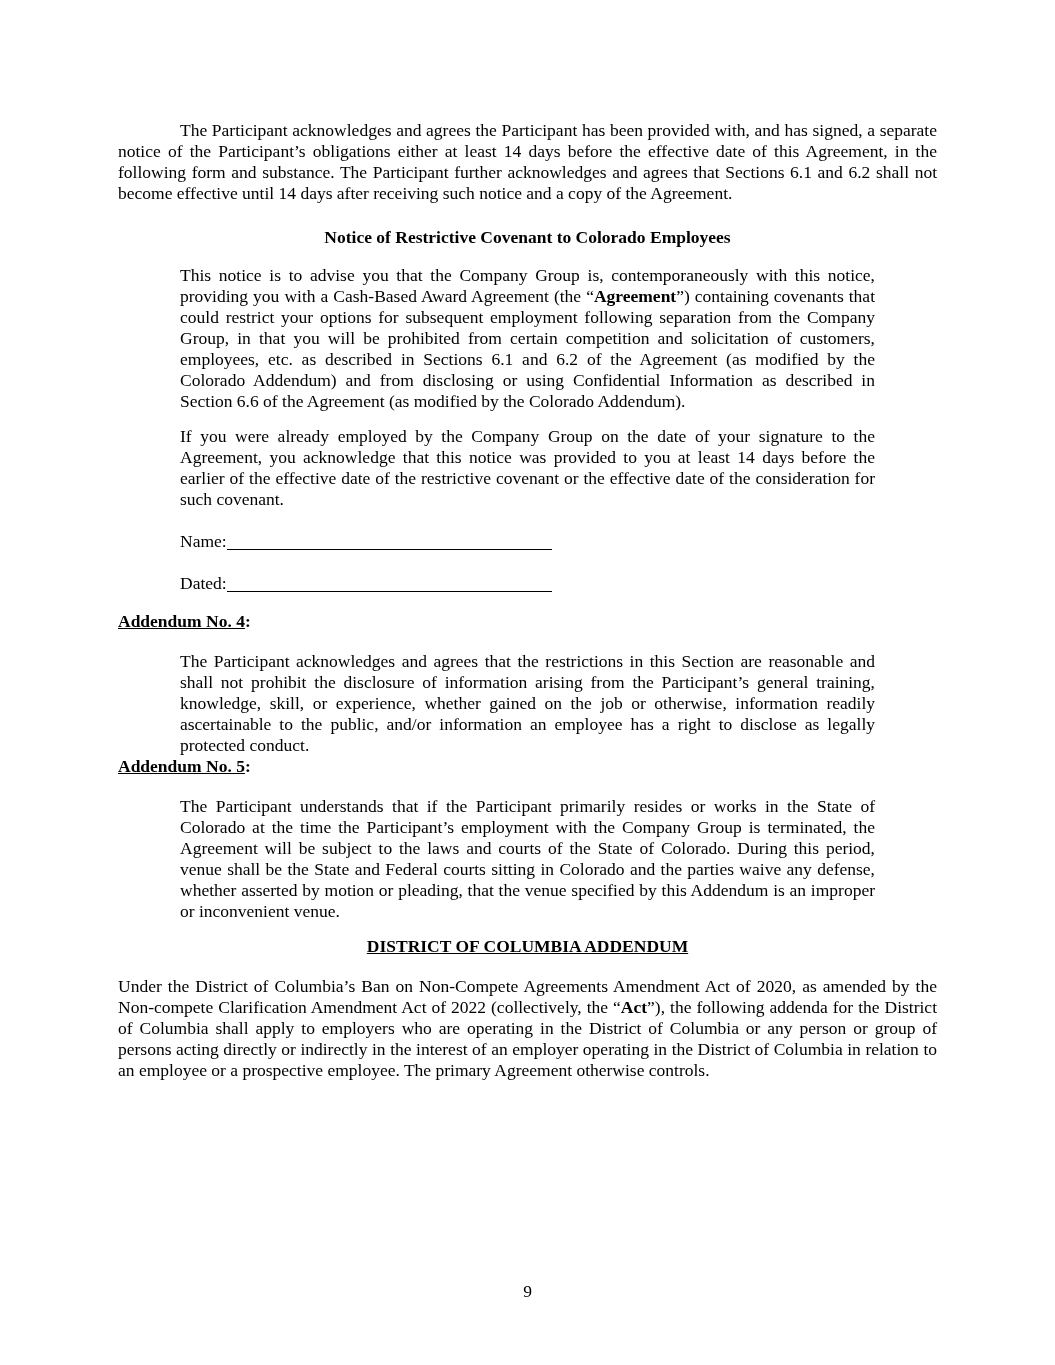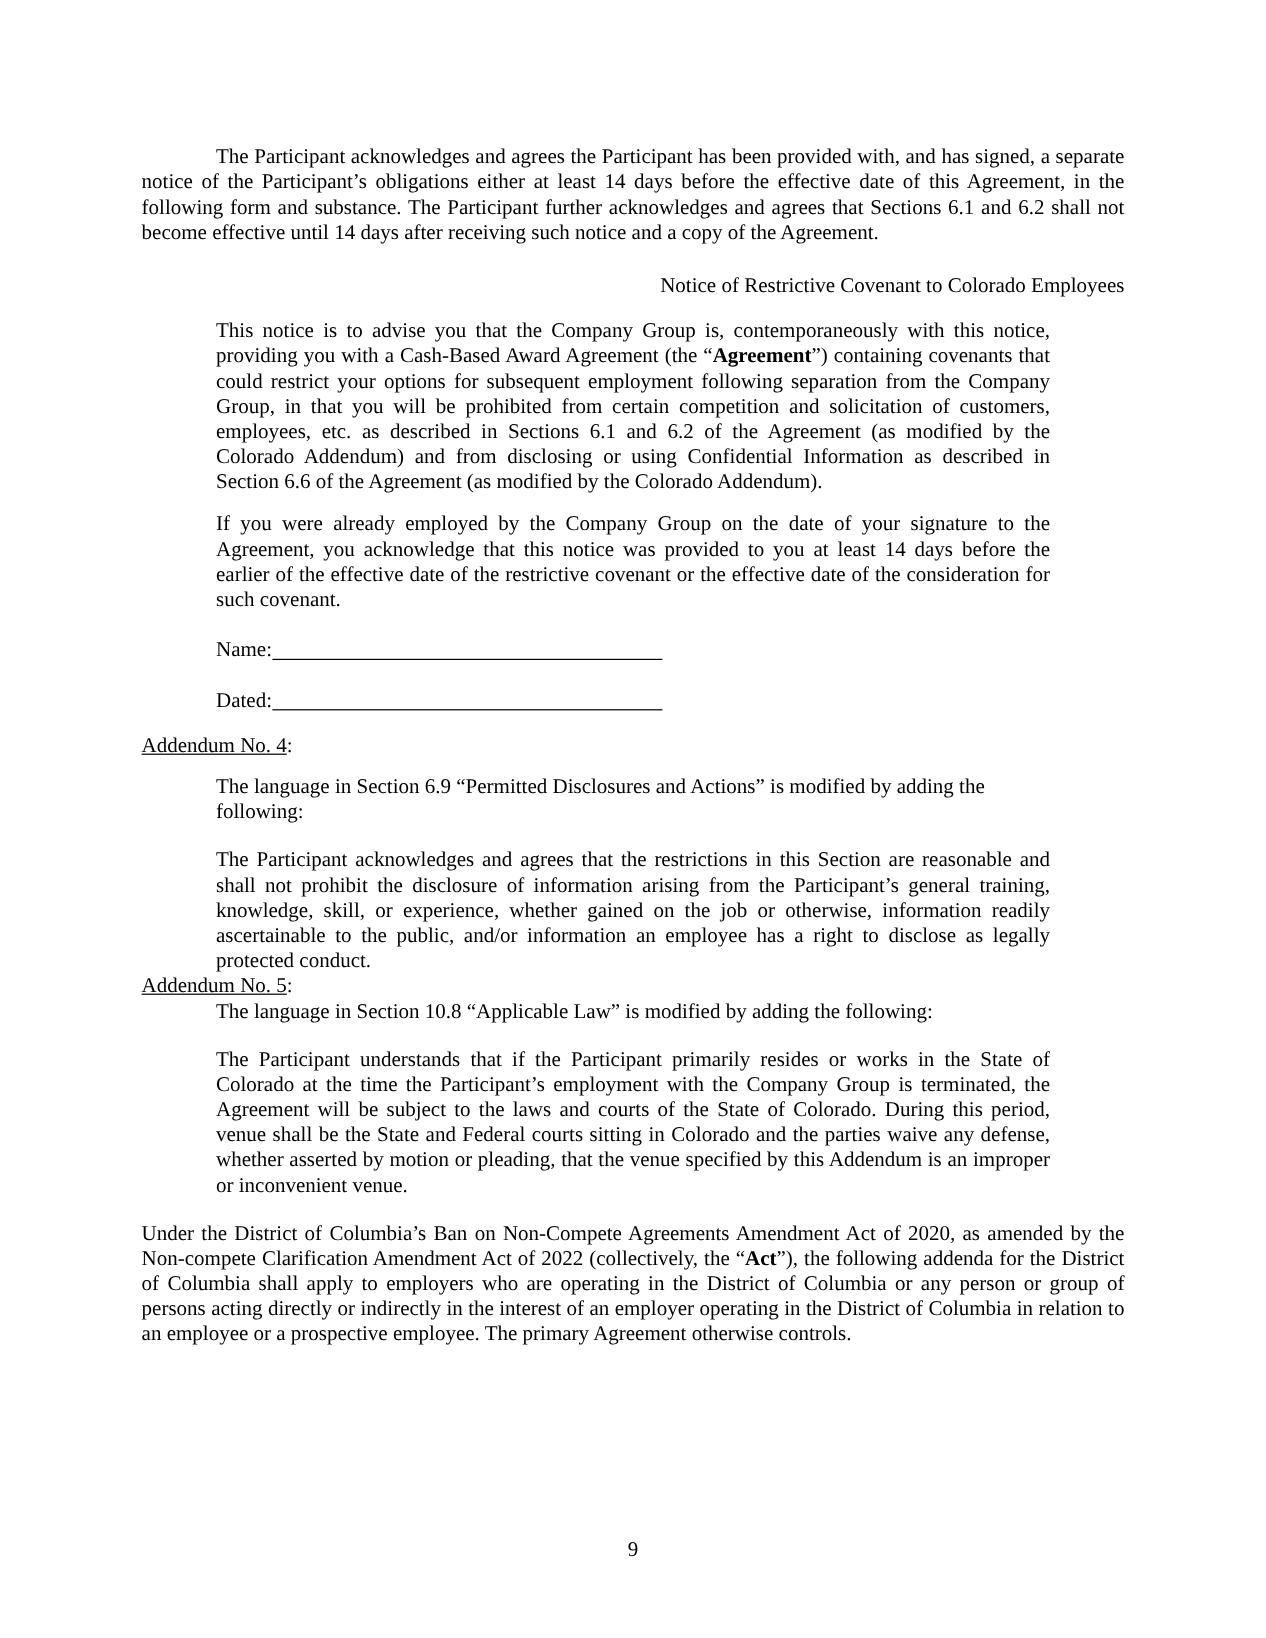--- a/index.html
+++ b/index.html
@@ -13,21 +13,21 @@
     font-size:17.5px;
     line-height:21px;
     color:#000000;
     overflow:hidden;
   }
   p, h3 { margin:0; font-size:17.5px; }
   .justify { text-align:justify; }
   .first-indent { text-indent:62px; }
   .indented { margin-left:62px; margin-right:62px; }
   .center { text-align:center; }
-  .bold { font-weight:normal;text-align:right; }
+  .bold { font-weight:bold; }
   .bi { font-weight:bold; }
   .ul { text-decoration:underline; }
   .smallcaps { font-variant:small-caps; font-weight:bold; letter-spacing:0.2px; }
   .sig-row { display:flex; width:372px; margin-left:62px; }
   .sig-line { flex:1; border-bottom:1.4px solid #000; margin-bottom:2px; }
   .page-number { position:absolute; top:1281px; left:0; width:100%; text-align:center; }
   .mt13 { margin-top:13px; }
   .mt14 { margin-top:14px; }
   .mt17 { margin-top:17px; }
   .mt18 { }
@@ -55,28 +55,27 @@
     <span class="sig-line"></span>
   </div>
 
   <div class="sig-row mt21">
     <span>Dated:</span>
     <span class="sig-line"></span>
   </div>
 
   <p class="mt17"><span class="bold ul">Addendum No. 4</span><span class="bold">:</span></p>
 
-  <p class="indented mt13"><span>The language in Section 6.9 “</span><span class="bold">Permitted Disclosures and Actions</span><span>” is modified by adding the following:</span></p>
 
   <p class="justify indented mt19">The Participant acknowledges and agrees that the restrictions in this Section are reasonable and shall not prohibit the disclosure of information arising from the Participant’s general training, knowledge, skill, or experience, whether gained on the job or otherwise, information readily ascertainable to the public, and/or information an employee has a right to disclose as legally protected conduct.</p>
 
   <p class="mt18"><span class="bold ul">Addendum No. 5</span><span class="bold">:</span></p>
 
-  <p class="indented mt18"><span>The language in Section 10.8 “</span><span class="bold">Applicable Law</span><span>” is modified by adding the following:</span></p>
 
   <p class="justify indented mt19">The Participant understands that if the Participant primarily resides or works in the State of Colorado at the time the Participant’s employment with the Company Group is terminated, the Agreement will be subject to the laws and courts of the State of Colorado. During this period, venue shall be the State and Federal courts sitting in Colorado and the parties waive any defense, whether asserted by motion or pleading, that the venue specified by this Addendum is an improper or inconvenient venue.</p>
 
+  <h3 class="center mt14"><span class="bold ul">DISTRICT OF COLUMBIA ADDENDUM</span></h3>
 
   <p class="justify mt19"><span>Under the District of Columbia’s Ban on Non-Compete Agreements Amendment Act of 2020, as amended by the Non-compete Clarification Amendment Act of 2022 (collectively, the “</span><span class="bi">Act</span><span>”), the following addenda for the District of Columbia shall apply to employers who are operating in the District of Columbia or any person or group of persons acting directly or indirectly in the interest of an employer operating in the District of Columbia in relation to an employee or a prospective employee. The primary Agreement otherwise controls.</span></p>
 
   <div class="page-number">9</div>
 
 </div>
 
 </body></html>

